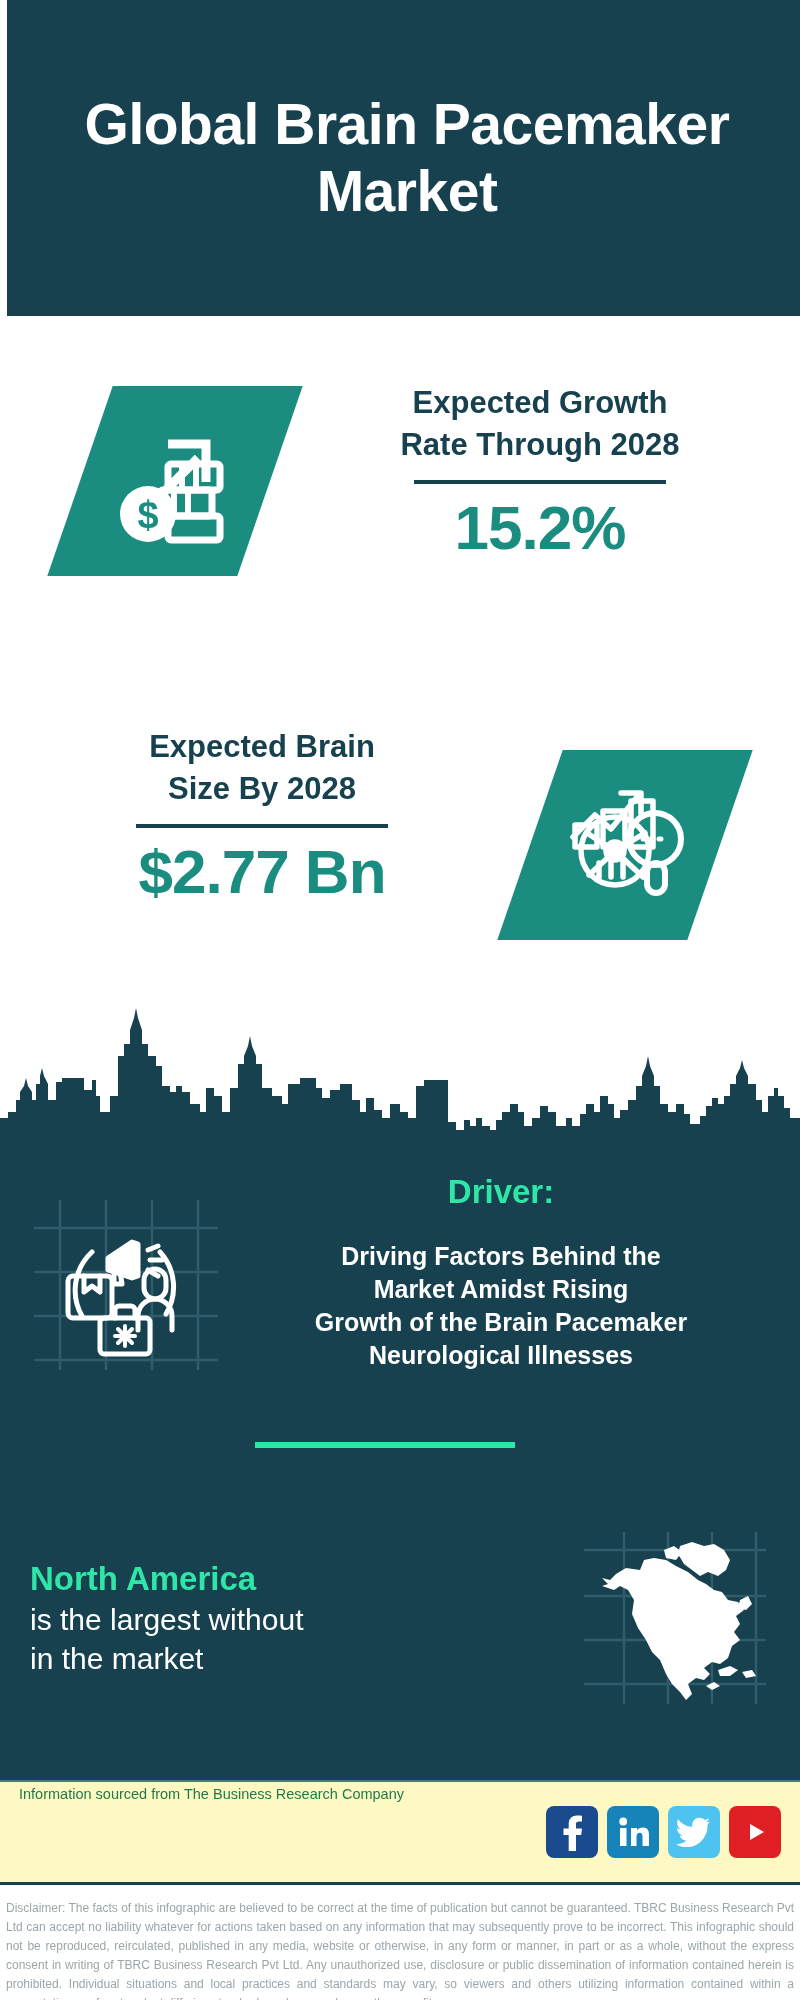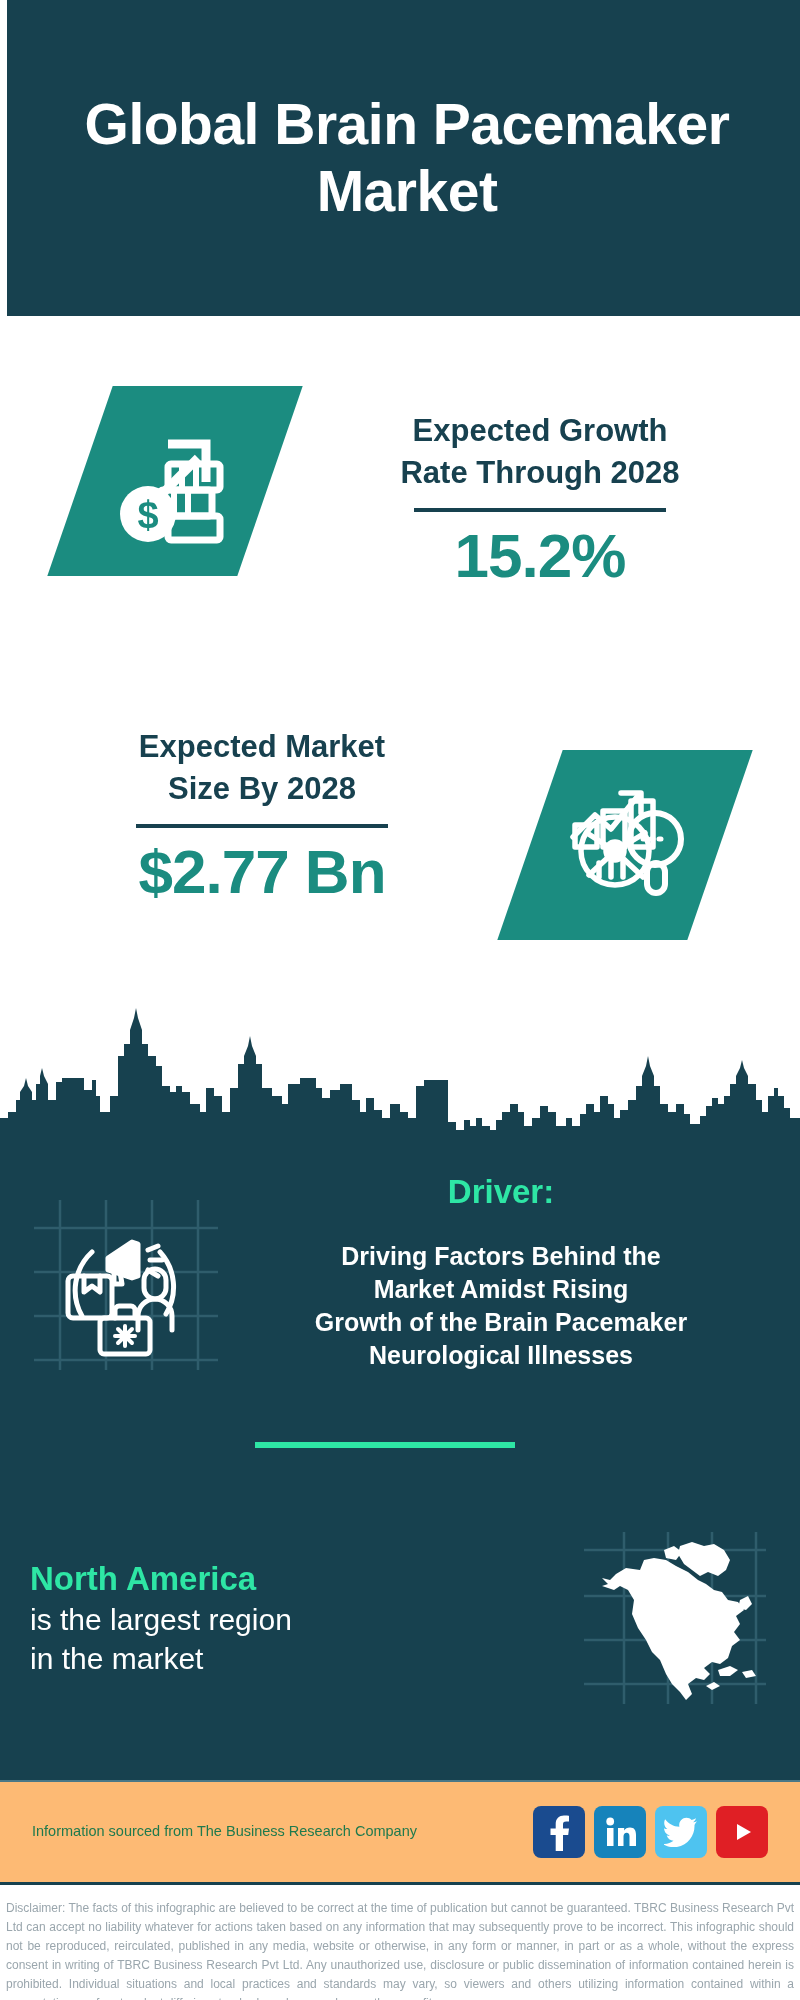--- a/index.html
+++ b/index.html
@@ -147,26 +147,25 @@
     font-weight: normal;
     line-height: 1.3;
   }
   .map-wrap { width: 190px; height: 180px; position: relative; flex: 0 0 auto; }
 
   
   .footer {
     position: absolute;
     left: 0; top: 1780px;
     width: 800px; height: 105px;
-    background: #fdba74;
+    background: #fef9c3;
     border-top: 2px solid #4b7886;
     border-bottom: 3px solid #17414f;
     display: flex;
-    align-items: center;
-    padding: 0 32px;
+    padding: 0 19px;
   }
   .footer-text { flex: 1 1 auto; }
   .footer-line {
     color: #1f7a4d;
     font-size: 14.5px;
     line-height: 1.75;
     white-space: nowrap;
   }
   .socials { display: flex; gap: 9px; align-items: center; flex: 0 0 auto; }
   .social { width: 52px; height: 52px; border-radius: 8px; display: flex; align-items: center; justify-content: center; }
@@ -211,29 +210,29 @@
         <line x1="64" y1="76" x2="64" y2="102" stroke="#fff" stroke-width="6"></line>
         <line x1="78" y1="76" x2="78" y2="102" stroke="#fff" stroke-width="6"></line>
         <rect x="58" y="102" width="52" height="24" rx="3" fill="none" stroke="#fff" stroke-width="7"></rect>
 
         <circle cx="38" cy="100" r="28" fill="#fff"></circle>
         <text x="38" y="114" font-family="Liberation Sans, sans-serif" font-size="38" font-weight="bold" fill="#1b8c80" text-anchor="middle">$</text>
       </svg>
     </span>
   </div>
 
-  <div style="position:absolute; left:330px; top:382px; width:420px;margin-top:28px;">
+  <div style="position:absolute; left:330px; top:382px; width:420px;">
     <div class="stat-title">Expected Growth</div>
     <div class="stat-title">Rate Through 2028</div>
     <div class="rule" style="width:252px;"></div>
     <div class="stat-value">15.2%</div>
   </div>
 
   <div style="position:absolute; left:52px; top:726px; width:420px;">
-    <div class="stat-title">Expected Market</div>
+    <div class="stat-title">Expected Brain</div>
     <div class="stat-title">Size By 2028</div>
     <div class="rule" style="width:252px;"></div>
     <div class="stat-value">$2.77 Bn</div>
   </div>
 
   <div class="para" style="left:530px; top:750px; width:190px; height:190px;">
     <span class="ico">
       <svg width="132" height="132" viewBox="0 0 132 132">
         <g fill="none" stroke="#fff" stroke-width="5.5" stroke-linecap="round" stroke-linejoin="round">
 
@@ -317,21 +316,21 @@
       <div class="driver-body">Growth of the Brain Pacemaker</div>
       <div class="driver-body">Neurological Illnesses</div>
     </div>
   </div>
 
   <div class="green-divider"></div>
 
   <div class="region-block">
     <div class="region-text">
       <div class="region-name">North America</div>
-      <div class="region-sub">is the largest region</div>
+      <div class="region-sub">is the largest without</div>
       <div class="region-sub">in the market</div>
     </div>
     <div class="map-wrap">
       <svg width="190" height="180" viewBox="0 0 190 180">
         <g stroke="#2f5d6c" stroke-width="2.5">
           <line x1="44" y1="4" x2="44" y2="176"></line>
           <line x1="88" y1="4" x2="88" y2="176"></line>
           <line x1="132" y1="4" x2="132" y2="176"></line>
           <line x1="176" y1="4" x2="176" y2="176"></line>
           <line x1="4" y1="22" x2="186" y2="22"></line>

